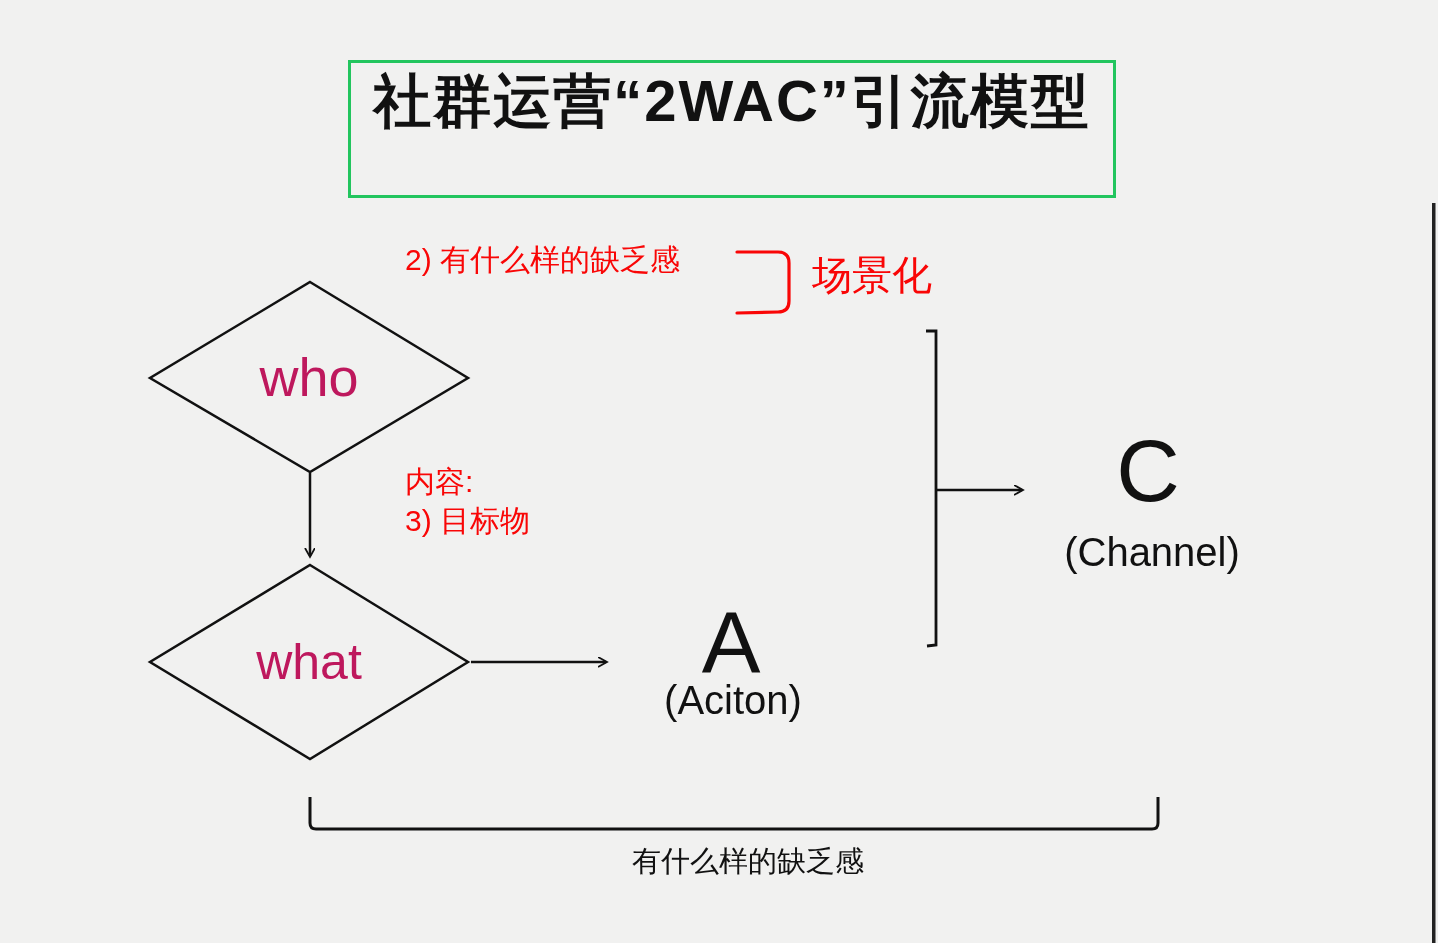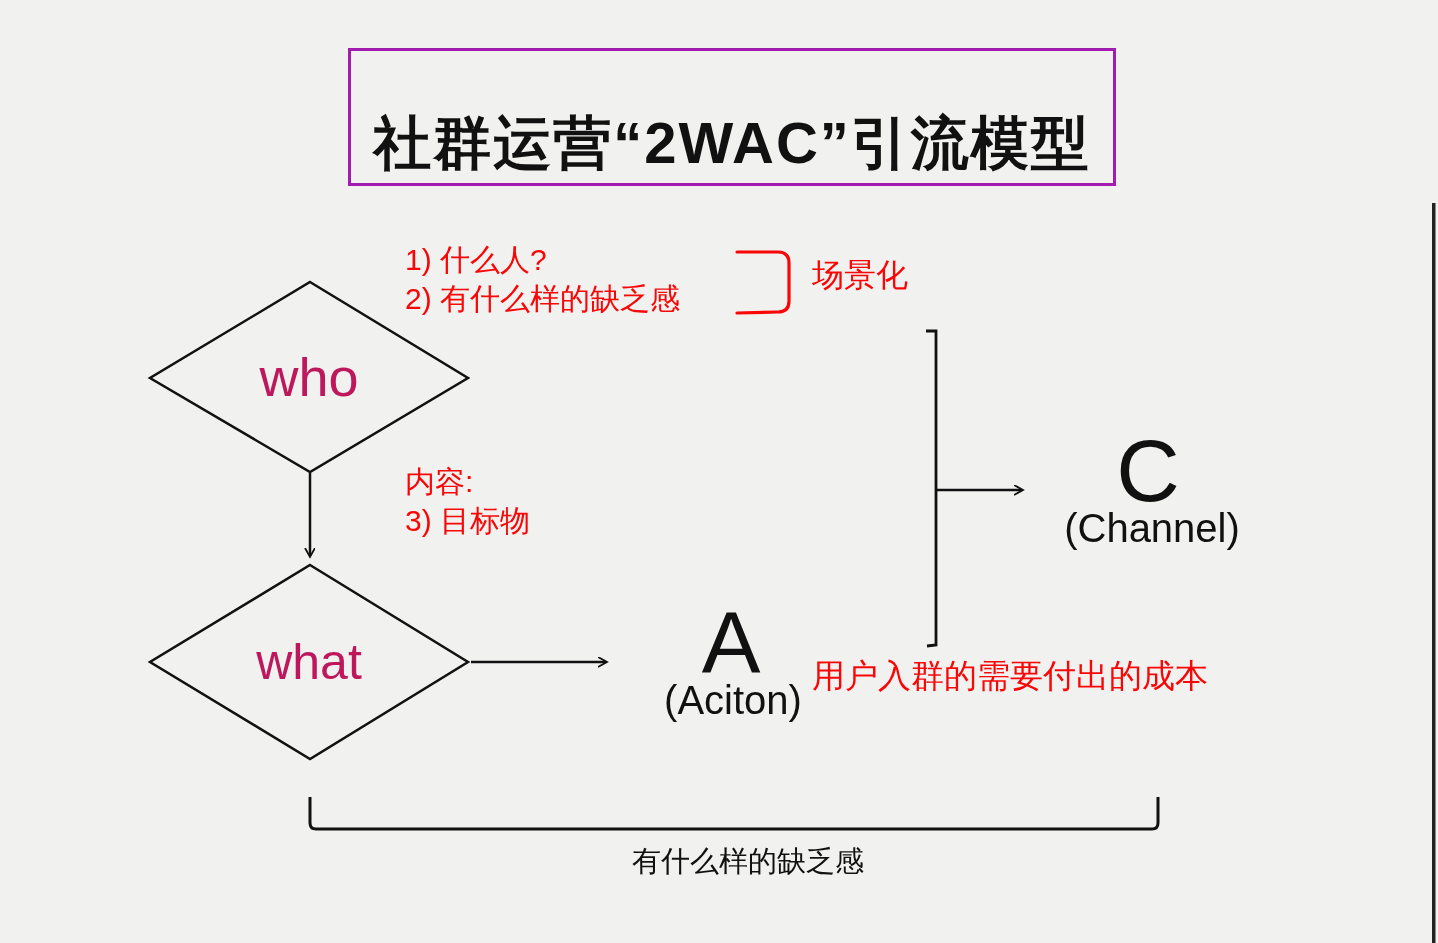--- a/index.html
+++ b/index.html
@@ -17,42 +17,42 @@
     color: #111;
   }
   #shapes {
     position: absolute;
     left: 0; top: 0;
     width: 1438px; height: 943px;
   }
   .abs { position: absolute; }
 
   .title-box {
-    left: 348px; top: 48px;
+    left: 348px; top: 60px;
     width: 762px; height: 132px;
-    border: 3px solid #a21caf;
+    border: 3px solid #22c55e;
     display: flex;
-    align-items: flex-end;
+    align-items: flex-start;
     justify-content: center;
   }
   .title-text {
     font-size: 58px;
     font-weight: 600;
     letter-spacing: 2px;
     white-space: nowrap;
   }
 
   .red-note {
     color: #f90606;
     font-size: 30px;
     line-height: 39px;
     white-space: nowrap;
   }
   .note-who { left: 405px; top: 240px; }
-  .note-scene { left: 812px; top: 256px; font-size: 32px; }
+  .note-scene { left: 812px; top: 256px; font-size: 40px; }
   .note-content { left: 405px; top: 462px; }
   .note-cost { left: 812px; top: 656px; font-size: 33px; }
 
   .diamond-label {
     display: flex;
     align-items: center;
     justify-content: center;
     font-size: 54px;
     color: #be185d;
   }
@@ -70,21 +70,21 @@
   .letter-c { left: 1148px; top: 420px; }
 
   .sub-label {
     font-size: 40px;
     color: #111;
     text-align: center;
     white-space: nowrap;
     transform: translateX(-50%);
   }
   .sub-a { left: 733px; top: 678px; }
-  .sub-c { left: 1152px; top: 506px; text-align: center; }
+  .sub-c { left: 1152px; top: 530px; text-align: center; }
 
   .tools-label {
     left: 748px; top: 842px;
     transform: translateX(-50%);
     font-size: 29px;
     color: #111;
     font-family: "DejaVu Sans Mono", "Liberation Mono", monospace;
     white-space: nowrap;
   }
 </style>
@@ -117,37 +117,35 @@
     <path d="M 310,797 L 310,823 Q 310,829 316,829 L 1152,829 Q 1158,829 1158,823 L 1158,797" fill="none" stroke="#111" stroke-width="3"></path>
 
     <rect x="1432" y="203" width="3.5" height="740" fill="#222"></rect>
   </svg>
 
   <div class="abs title-box">
     <div class="title-text">社群运营“2WAC”引流模型</div>
   </div>
 
   <div class="abs red-note note-who">
-    <div>1) 什么人?</div>
     <div>2) 有什么样的缺乏感</div>
   </div>
 
   <div class="abs red-note note-scene">场景化</div>
 
   <div class="abs red-note note-content">
     <div>内容:</div>
     <div>3) 目标物</div>
   </div>
 
   <div class="abs diamond-label label-who">who</div>
   <div class="abs diamond-label label-what">what</div>
 
   <div class="abs big-letter letter-a">A</div>
   <div class="abs sub-label sub-a">(Aciton)</div>
 
-  <div class="abs red-note note-cost">用户入群的需要付出的成本</div>
 
   <div class="abs big-letter letter-c">C</div>
   <div class="abs sub-label sub-c">(Channel)</div>
 
   <div class="abs tools-label">有什么样的缺乏感</div>
 
 </div>
 
 </body></html>

